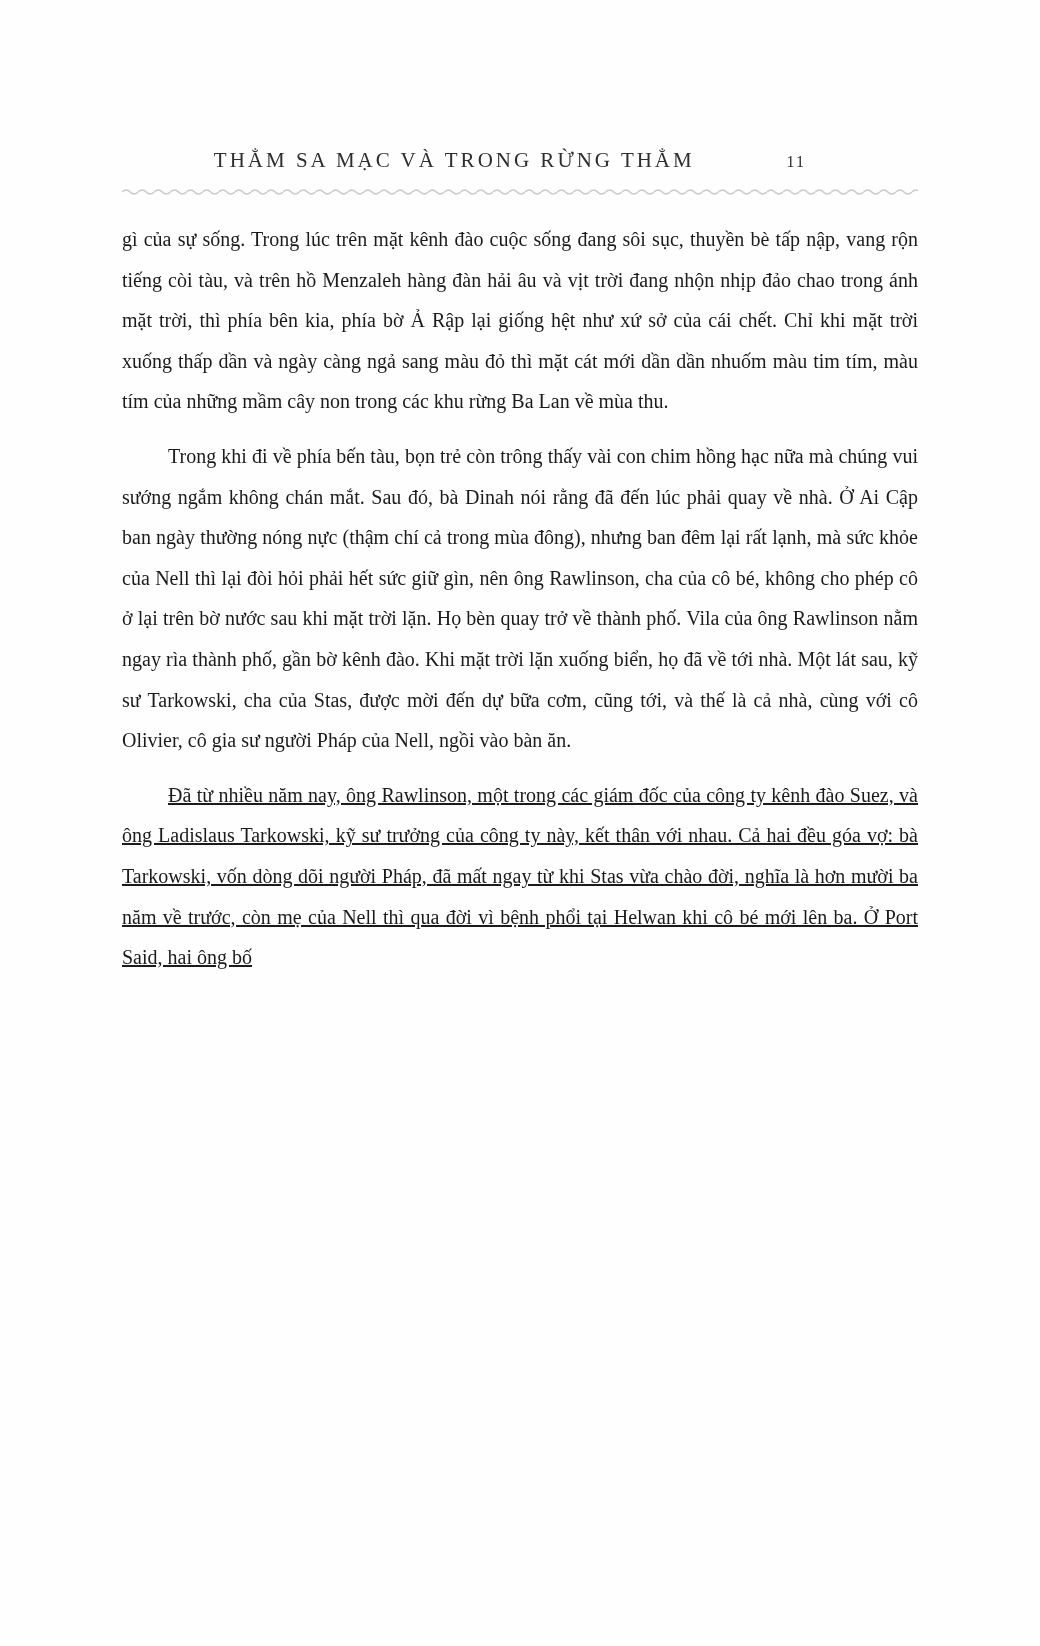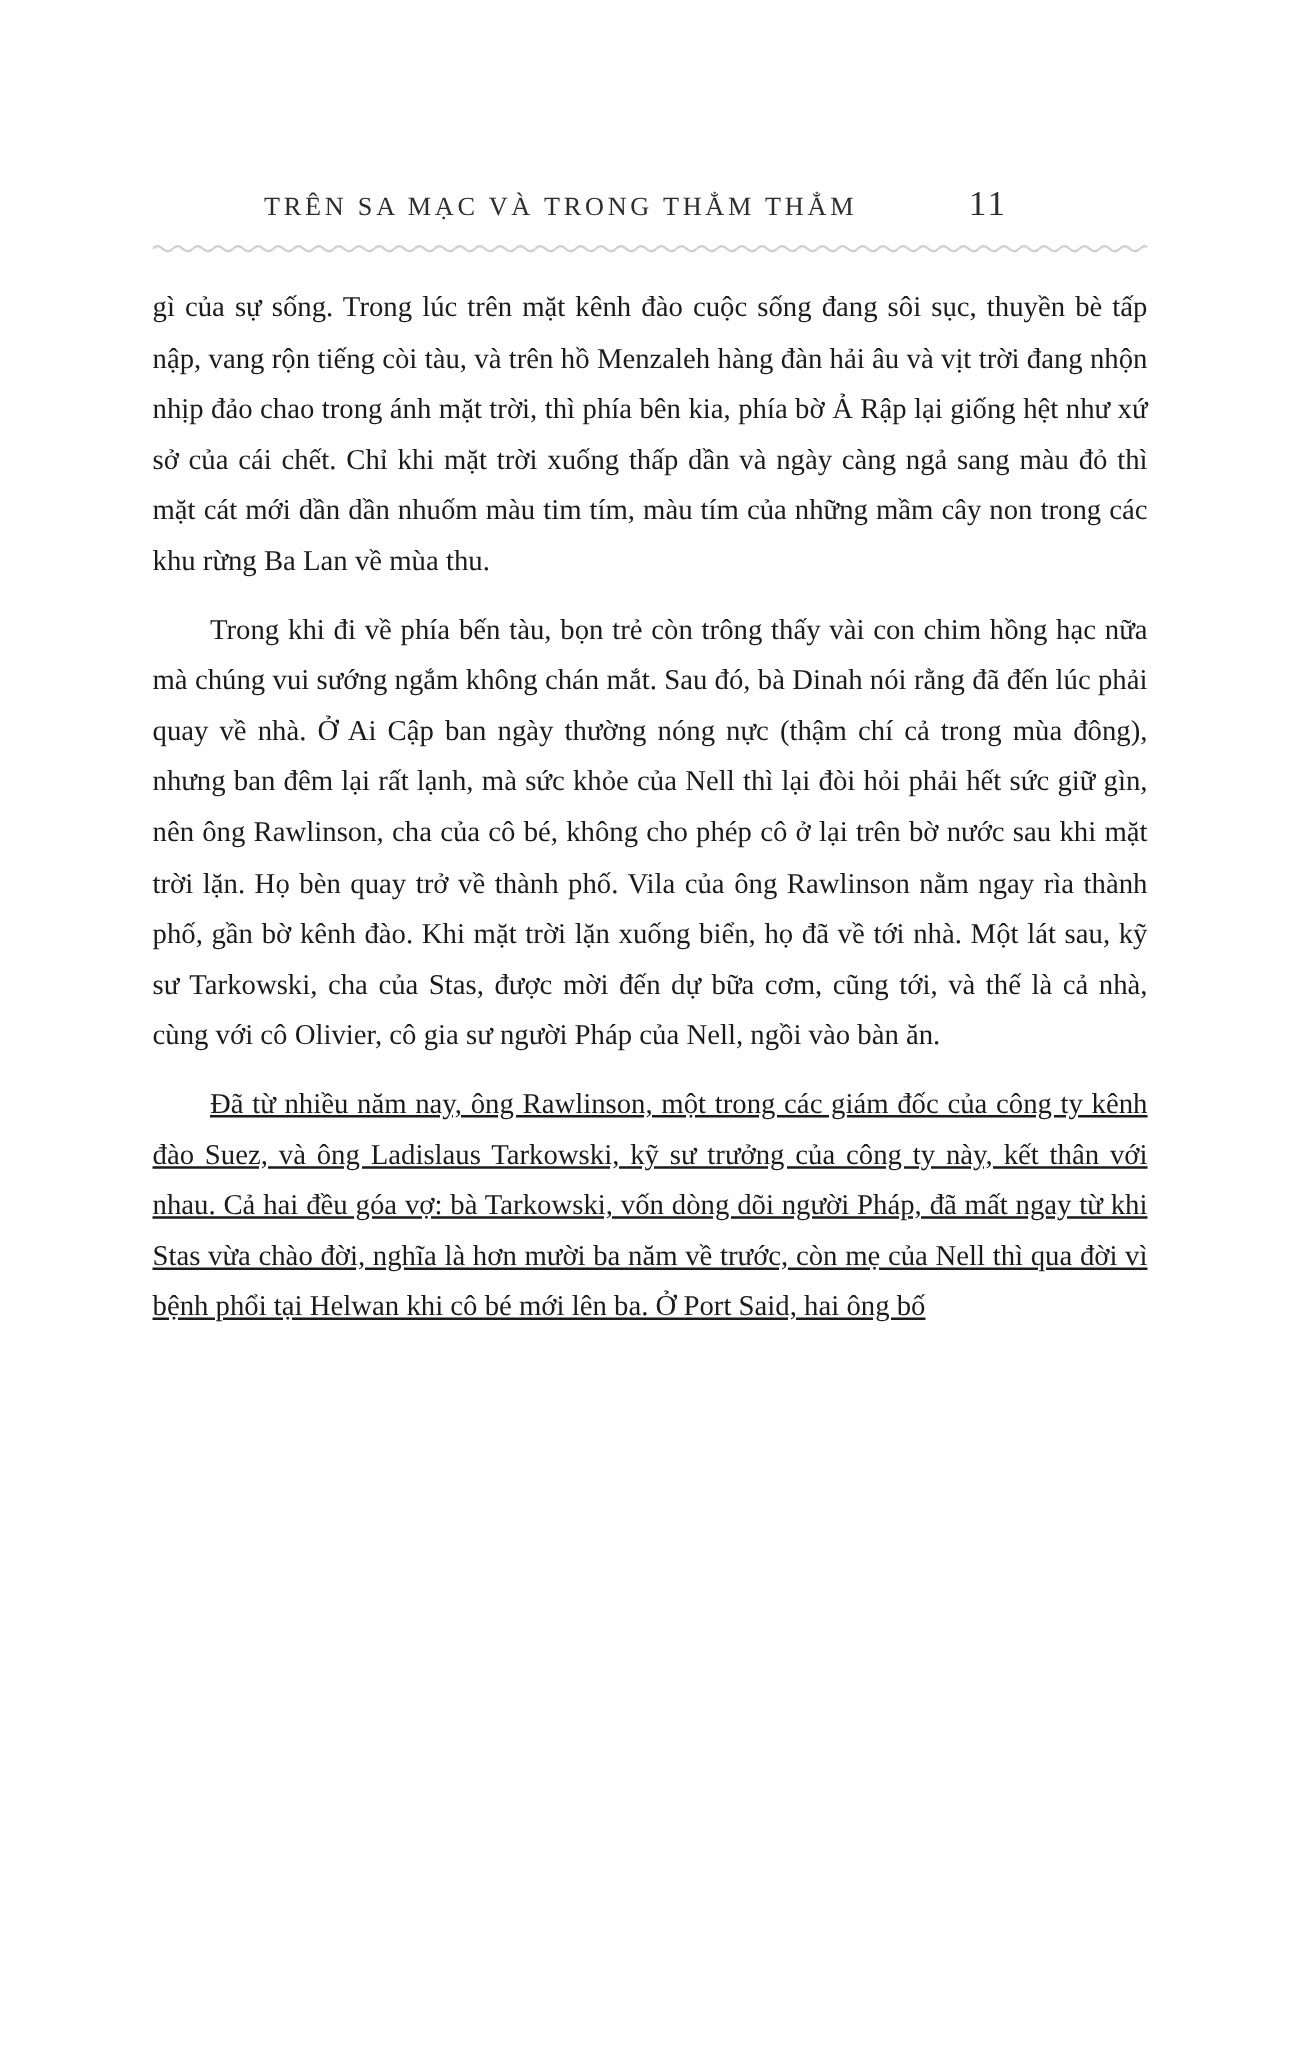--- a/index.html
+++ b/index.html
@@ -33,37 +33,37 @@
   .running-title {
     flex: 1;
     text-align: center;
     font-size: 21px;
     letter-spacing: 3px;
     color: #2e2e2e;
     white-space: nowrap;
   }
 
   .folio {
-    font-size: 28px;
+    font-size: 16px;
     letter-spacing: 2px;
     color: #2e2e2e;
     margin-right: 112px;
   }
 
   
   .divider {
     display: block;
     width: 100%;
     height: 10px;
     margin-bottom: 22px;
   }
 
   
   .body-text {
-    font-size: 23px;
+    font-size: 20px;
     line-height: 40.6px;
     text-align: justify;
     color: #1b1b1b;
   }
 
   .body-text p {
     margin: 0 0 14px 0;
     text-indent: 46px;
   }
 
@@ -75,21 +75,21 @@
     margin-bottom: 0;
     text-decoration: underline;
   }
 </style>
 </head>
 <body>
 
 <div class="page">
 
   <div class="header">
-    <span class="running-title">TRÊN SA MẠC VÀ TRONG THẲM THẲM</span>
+    <span class="running-title">THẲM SA MẠC VÀ TRONG RỪNG THẲM</span>
     <span class="folio">11</span>
   </div>
 
   <svg class="divider" viewBox="0 0 790 10" preserveAspectRatio="none" xmlns="http://www.w3.org/2000/svg">
     <defs>
       <pattern id="wavepat" x="0" y="0" width="16" height="10" patternUnits="userSpaceOnUse">
         <path d="M0,5 Q4,1 8,5 Q12,9 16,5" fill="none" stroke="#c9c9c9" stroke-width="1.6"></path>
       </pattern>
     </defs>
     <rect x="0" y="0" width="790" height="10" fill="url(#wavepat)"></rect>

